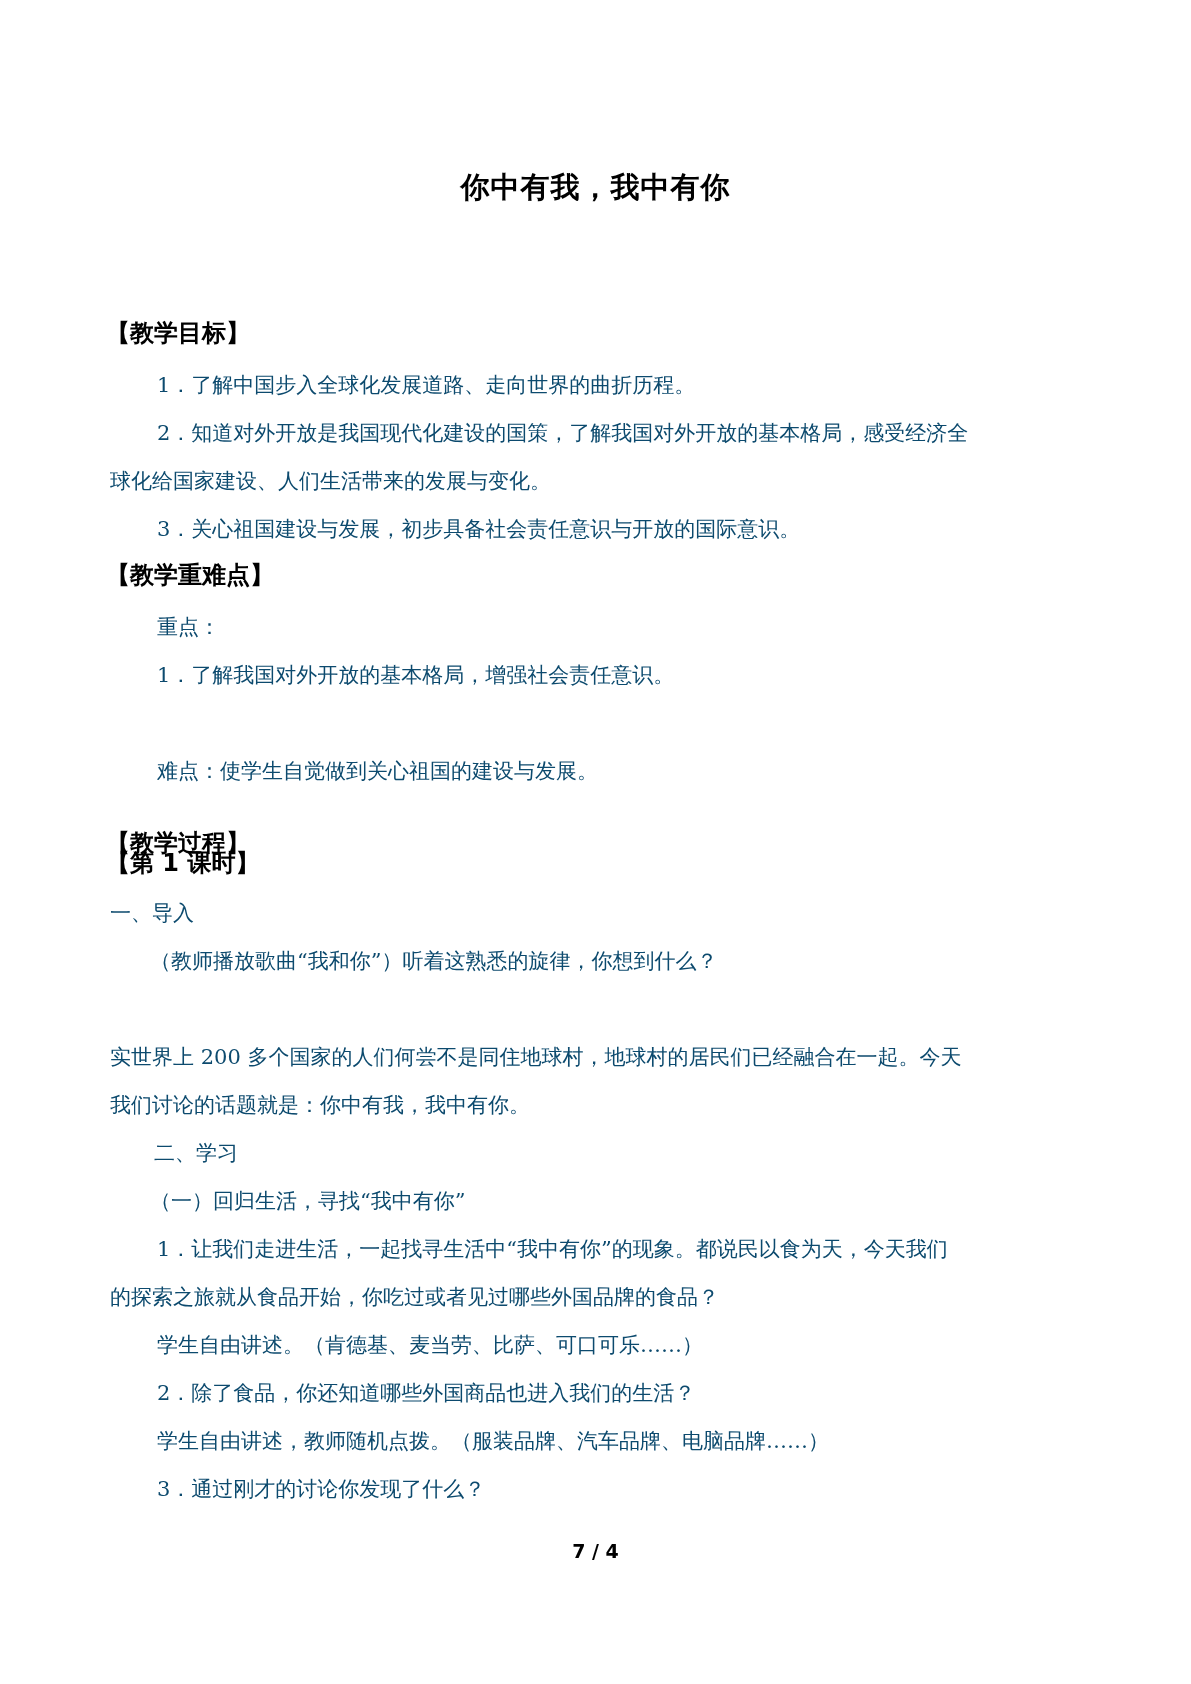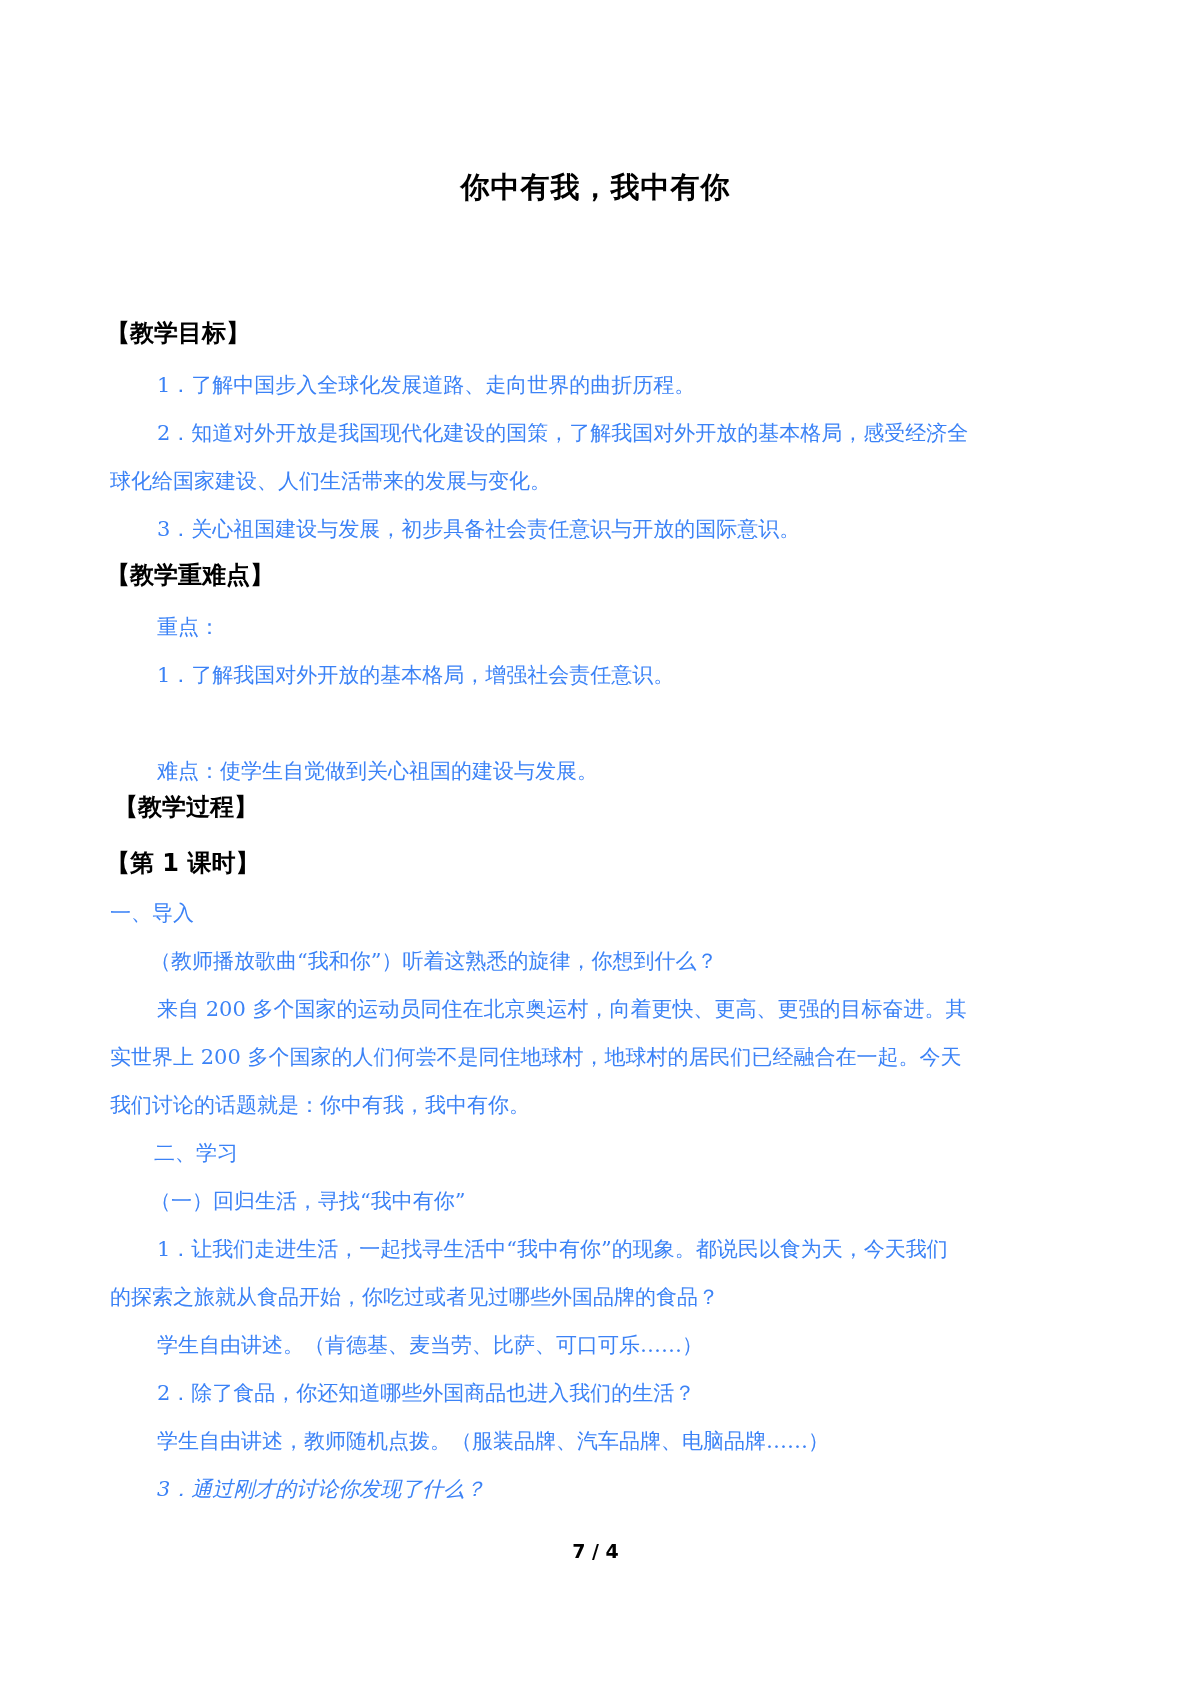--- a/index.html
+++ b/index.html
@@ -3,21 +3,21 @@
 <meta charset="utf-8">
 <style>
   html, body { margin: 0; padding: 0; background: #ffffff; }
   body { width: 1191px; height: 1684px; position: relative; overflow: hidden;
          font-family: "DejaVu Serif", "Liberation Serif", serif; color: #111; }
   .page { position: absolute; left: 0; top: 0; width: 1191px; height: 1684px; }
   .title { position: absolute; left: 0; width: 1191px; top: 168px; text-align: center;
            font-family: "DejaVu Sans", "Liberation Sans", sans-serif; font-weight: bold;
            font-size: 29px; letter-spacing: 1px; color: #000; }
   .line { position: absolute; left: 110px; font-size: 21px; line-height: 30px;
-          white-space: nowrap; color: #3b82f6; }
+          white-space: nowrap; color: #0c4a6e; }
   .indent { left: 157px; }
   .heading { font-family: "DejaVu Sans", "Liberation Sans", sans-serif; font-weight: bold;
              font-size: 24px; color: #000; left: 106px; }
   .pagenum { position: absolute; left: 0; width: 1191px; top: 1540px; text-align: center;
              font-family: "DejaVu Sans", "Liberation Sans", sans-serif; font-weight: bold;
              font-size: 19px; color: #000; }
 </style>
 </head>
 <body>
 
@@ -28,32 +28,31 @@
   <div class="line indent" style="top:370px;">1．了解中国步入全球化发展道路、走向世界的曲折历程。</div>
   <div class="line indent" style="top:418px;">2．知道对外开放是我国现代化建设的国策，了解我国对外开放的基本格局，感受经济全</div>
   <div class="line" style="top:466px;">球化给国家建设、人们生活带来的发展与变化。</div>
   <div class="line indent" style="top:514px;">3．关心祖国建设与发展，初步具备社会责任意识与开放的国际意识。</div>
 
   <div class="line heading" style="top:560px;">【教学重难点】</div>
   <div class="line indent" style="top:612px;">重点：</div>
   <div class="line indent" style="top:660px;">1．了解我国对外开放的基本格局，增强社会责任意识。</div>
   <div class="line indent" style="top:756px;">难点：使学生自觉做到关心祖国的建设与发展。</div>
 
-  <div class="line heading" style="top:792px;margin-left:8px;">【教学过程】</div>
+  <div class="line heading" style="top:828px;">【教学过程】</div>
   <div class="line heading" style="top:848px;">【第 1 课时】</div>
 
   <div class="line" style="top:898px;">一、导入</div>
   <div class="line" style="top:946px; left:150px;">（教师播放歌曲“我和你”）听着这熟悉的旋律，你想到什么？</div>
-  <div class="line indent" style="top:994px;">来自 200 多个国家的运动员同住在北京奥运村，向着更快、更高、更强的目标奋进。其</div>
   <div class="line" style="top:1042px;">实世界上 200 多个国家的人们何尝不是同住地球村，地球村的居民们已经融合在一起。今天</div>
   <div class="line" style="top:1090px;">我们讨论的话题就是：你中有我，我中有你。</div>
 
   <div class="line" style="top:1138px;margin-left:44px;">二、学习</div>
   <div class="line" style="top:1186px; left:150px;">（一）回归生活，寻找“我中有你”</div>
   <div class="line indent" style="top:1234px;">1．让我们走进生活，一起找寻生活中“我中有你”的现象。都说民以食为天，今天我们</div>
   <div class="line" style="top:1282px;">的探索之旅就从食品开始，你吃过或者见过哪些外国品牌的食品？</div>
   <div class="line indent" style="top:1330px;">学生自由讲述。（肯德基、麦当劳、比萨、可口可乐……）</div>
   <div class="line indent" style="top:1378px;">2．除了食品，你还知道哪些外国商品也进入我们的生活？</div>
   <div class="line indent" style="top:1426px;">学生自由讲述，教师随机点拨。（服装品牌、汽车品牌、电脑品牌……）</div>
-  <div class="line indent" style="top:1474px;font-style:italic;">3．通过刚才的讨论你发现了什么？</div>
+  <div class="line indent" style="top:1474px;">3．通过刚才的讨论你发现了什么？</div>
 
   <div class="pagenum">7 / 4</div>
 </div>
 
 </body></html>

